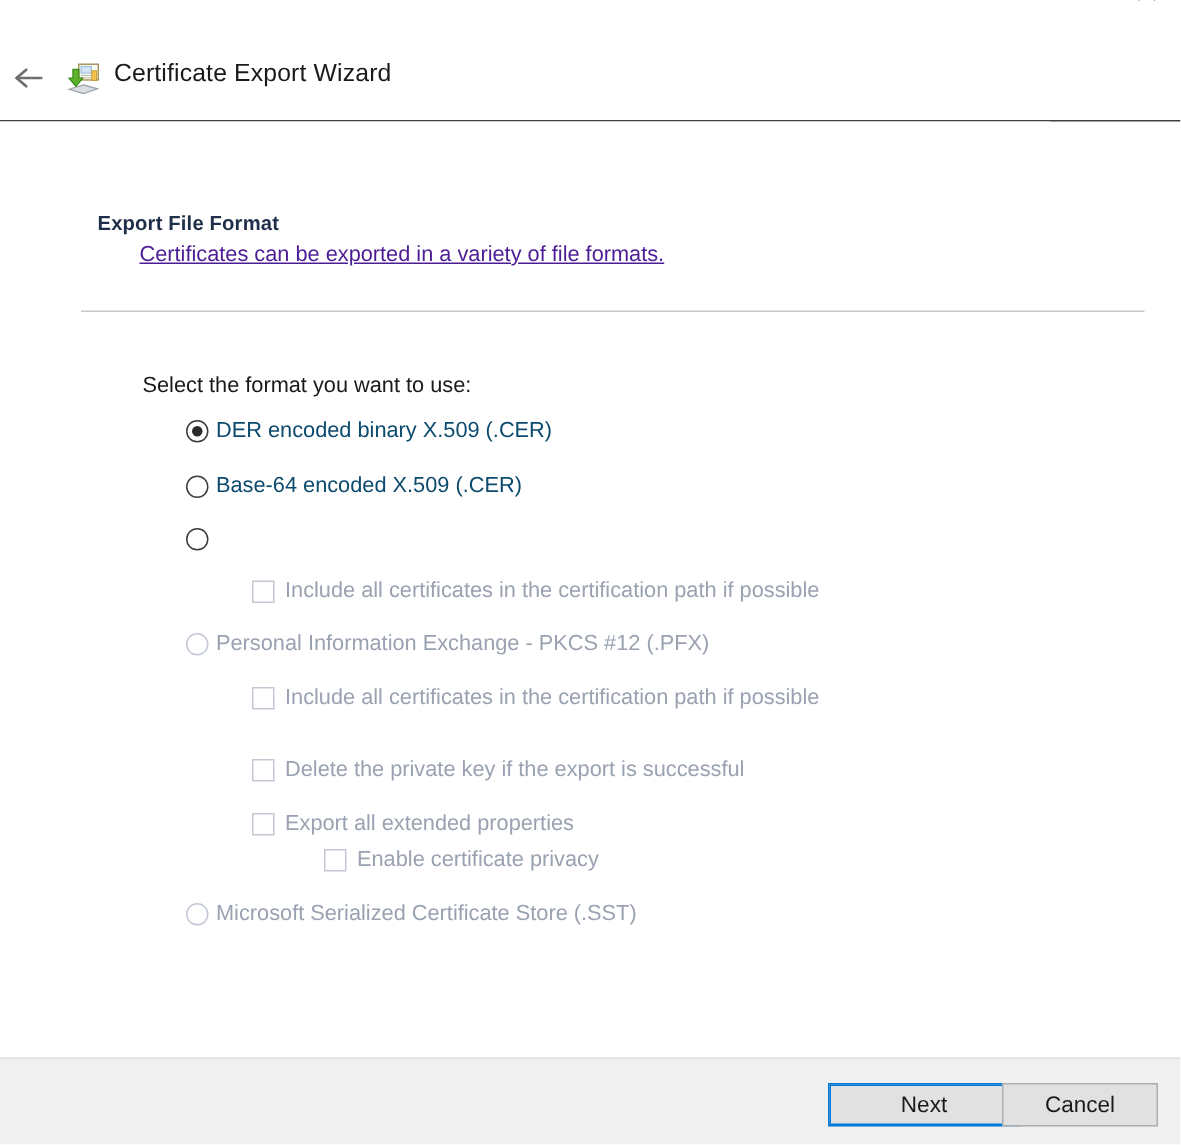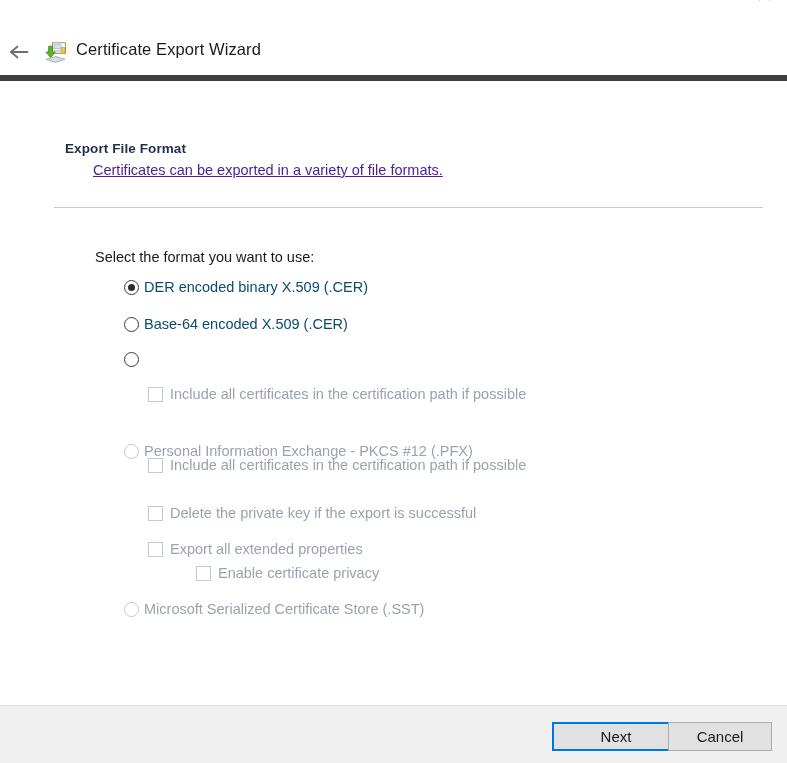--- a/index.html
+++ b/index.html
@@ -16,21 +16,21 @@
     position: relative;
   }
 
   
   .titlebar {
     position: absolute;
     left: 0; top: 0;
     width: 787px;
     height: 81px;
     background: #ffffff;
-    border-bottom: 6px solid #404040;
+    border-bottom: 1px solid #404040;
     box-sizing: border-box;
   }
   .close-btn {
     position: absolute;
     right: 0;
     top: -22px;
     width: 46px;
     height: 32px;
     display: flex;
     align-items: center;
@@ -133,21 +133,21 @@
   }
 
   .opt {
     position: absolute;
     display: flex;
     align-items: center;
     white-space: nowrap;
     height: 22px;
   }
   .opt.lvl0 { left: 124px; }
-  .opt.lvl1 { left: 148px; }
+  .opt.lvl1 { left: 168px; }
 
   .opt .lbl {
     font-size: 14.5px;
     color: #0c4a6e;
     line-height: 1;
   }
   .opt.disabled .lbl { color: #9aa2b1; }
 
   
   .radio {
@@ -292,21 +292,21 @@
         <span class="radio"></span>
         <span class="lbl">Base-64 encoded X.509 (.CER)</span>
       </div>
       <div class="opt lvl0" style="top: 72px;">
         <span class="radio"></span>
       </div>
       <div class="opt lvl1 disabled" style="top: 107px;">
         <span class="checkbox"></span>
         <span class="lbl">Include all certificates in the certification path if possible</span>
       </div>
-      <div class="opt lvl0 disabled" style="top: 142px; margin-top: 22px;">
+      <div class="opt lvl0 disabled" style="top: 142px;">
         <span class="radio"></span>
         <span class="lbl">Personal Information Exchange - PKCS #12 (.PFX)</span>
       </div>
       <div class="opt lvl1 disabled" style="top: 178px;">
         <span class="checkbox"></span>
         <span class="lbl">Include all certificates in the certification path if possible</span>
       </div>
       <div class="opt lvl1 disabled" style="top: 214px; margin-top: 12px;">
         <span class="checkbox"></span>
         <span class="lbl">Delete the private key if the export is successful</span>

